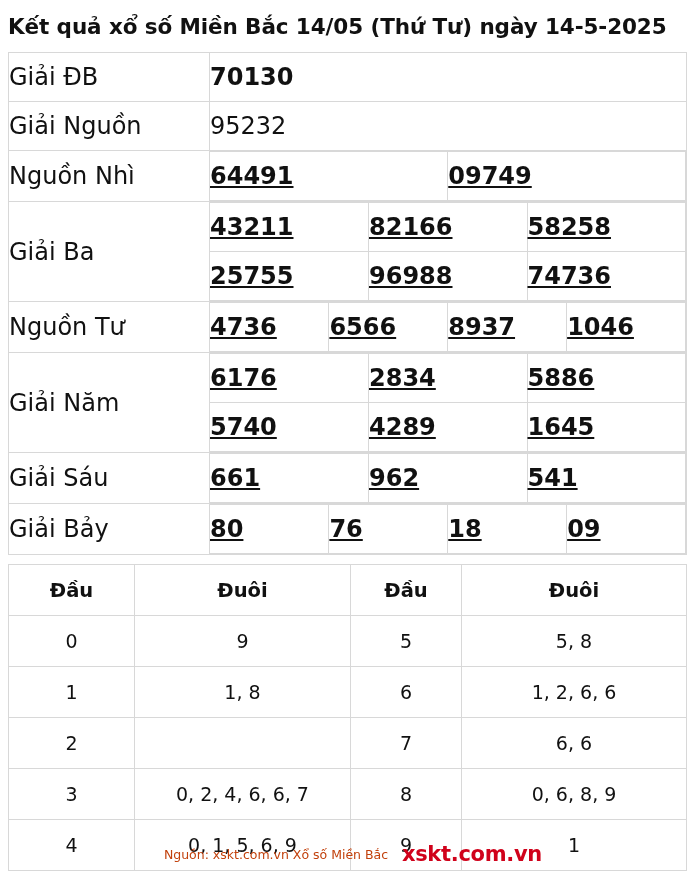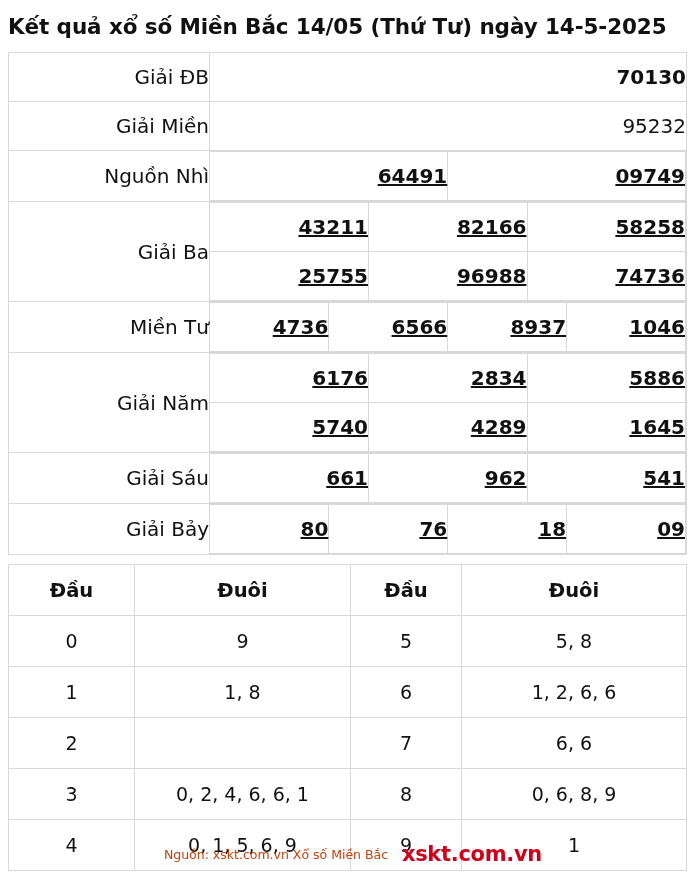--- a/index.html
+++ b/index.html
@@ -30,22 +30,22 @@
     letter-spacing: -0.1px;
     white-space: nowrap;
   }
   table.results {
     width: 679px;
     border-collapse: collapse;
     table-layout: fixed;
   }
   table.results td {
     border: 1px solid #d8d8d8;
-    text-align: right;
-    font-size: 20px;
+    text-align: left;
+    font-size: 24px;
     color: #111111;
     height: 48px;
     padding: 0;
   }
   td.label {
     width: 200px;
     font-size: 19.5px;
     color: #111111;
   }
   td.db {
@@ -135,21 +135,21 @@
 
   <div class="title">Kết quả xổ số Miền Bắc 14/05 (Thứ Tư) ngày 14-5-2025</div>
 
   <table class="results">
     <tbody>
       <tr>
         <td class="label">Giải ĐB</td>
         <td class="db" colspan="4">70130</td>
       </tr>
       <tr>
-        <td class="label">Giải Miền</td>
+        <td class="label">Giải Nguồn</td>
         <td class="first" colspan="4">95232</td>
       </tr>
       <tr>
         <td class="label">Nguồn Nhì</td>
         <td class="nopad" colspan="4">
           <table class="sub">
             <tbody>
                 <tr>
               <td>64491</td>
               <td>09749</td>
@@ -171,21 +171,21 @@
             <tr>
               <td>25755</td>
               <td>96988</td>
               <td>74736</td>
             </tr>
           </tbody>
             </table>
         </td>
       </tr>
       <tr>
-        <td class="label">Miền Tư</td>
+        <td class="label">Nguồn Tư</td>
         <td class="nopad" colspan="4">
           <table class="sub">
             <tbody>
                 <tr>
               <td>4736</td>
               <td>6566</td>
               <td>8937</td>
               <td>1046</td>
             </tr>
           </tbody>
@@ -266,21 +266,21 @@
         <td>1, 2, 6, 6</td>
       </tr>
       <tr>
         <td>2</td>
         <td></td>
         <td>7</td>
         <td>6, 6</td>
       </tr>
       <tr>
         <td>3</td>
-        <td>0, 2, 4, 6, 6, 1</td>
+        <td>0, 2, 4, 6, 6, 7</td>
         <td>8</td>
         <td>0, 6, 8, 9</td>
       </tr>
       <tr>
         <td>4</td>
         <td>0, 1, 5, 6, 9</td>
         <td>9</td>
         <td>1</td>
       </tr>
     </tbody>

